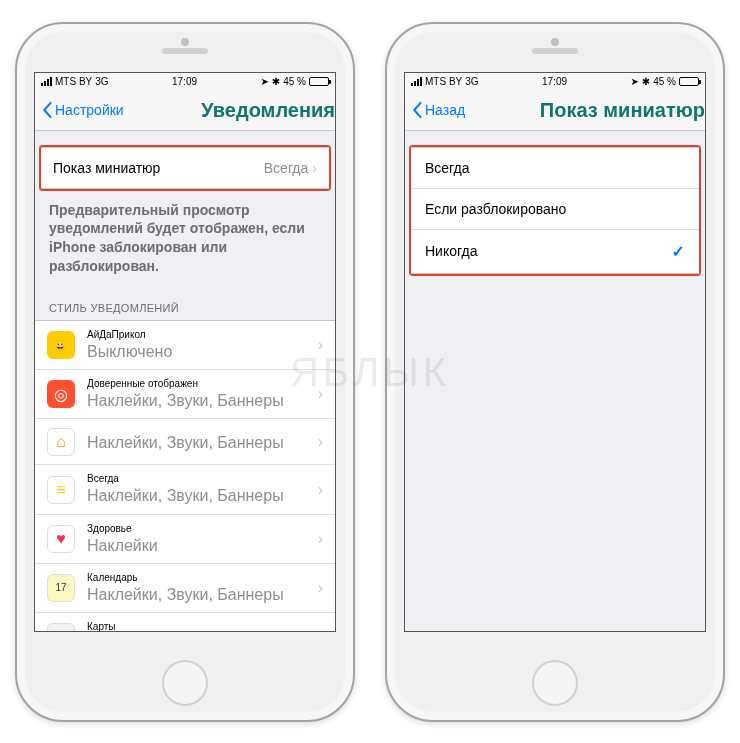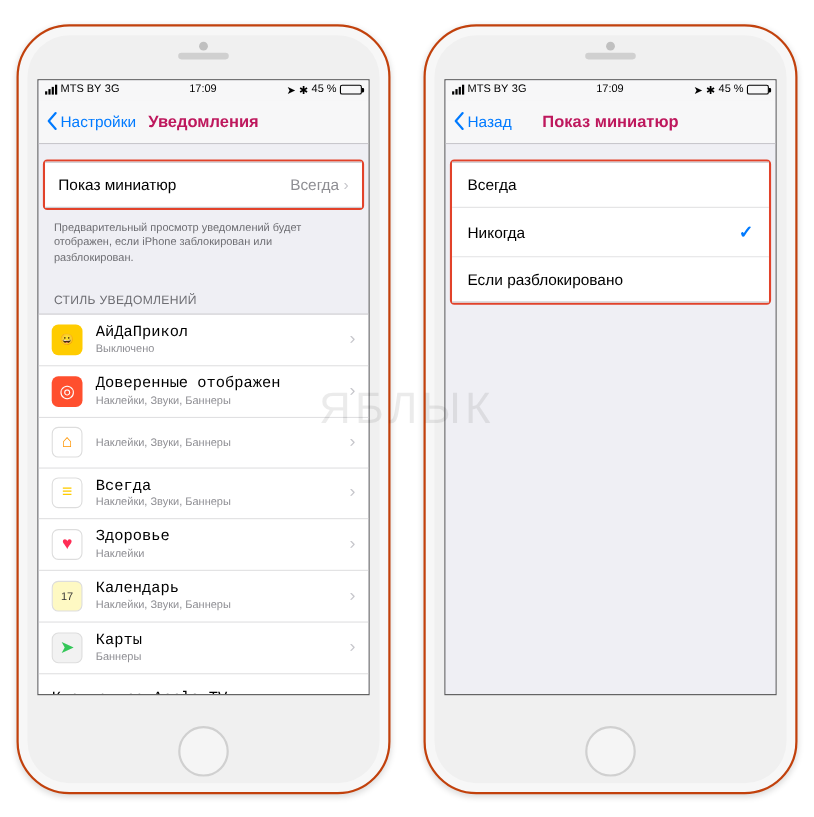--- a/index.html
+++ b/index.html
@@ -22,21 +22,21 @@
     letter-spacing: 4px;
     pointer-events: none;
     z-index: 50;
     font-weight: 300;
   }
   .phone {
     width: 340px;
     height: 700px;
     background: #f0f0f0;
     border-radius: 48px;
-    border: 2px solid #c2410c;
+    border: 2px solid #a3a3a3;
     box-shadow: inset 0 0 0 8px #f7f7f7, 0 2px 6px rgba(0,0,0,0.15);
     position: relative;
     display: flex;
     flex-direction: column;
     align-items: center;
   }
   .speaker {
     width: 46px; height: 6px;
     background: #d0d0d0;
     border-radius: 3px;
@@ -97,33 +97,33 @@
   }
   .battery-fill { height: 100%; width: 45%; background: #000; }
 
   .nav-bar {
     height: 40px;
     background: #f7f7f8;
     border-bottom: 1px solid #c8c7cc;
     position: relative;
     display: flex;
     align-items: center;
-    justify-content: center;
+    justify-content: flex-end;
   }
   .nav-back {
     position: absolute;
     left: 6px;
     display: flex;
     align-items: center;
     color: #007aff;
     font-size: 14px;
     gap: 2px;
   }
   .nav-back svg { width: 12px; height: 18px; }
-  .nav-title { font-weight: 600; font-size: 15px; color: #be185d; }
+  .nav-title { font-weight: 600; font-size: 20px; color: #0f766e; }
 
   .content { flex: 1; overflow: hidden; background: #efeff4; }
 
   .highlight-wrap {
     border: 2px solid #e2422a;
     border-radius: 4px;
     margin: 14px 4px 4px 4px;
   }
   .cell {
     background: #fff;
@@ -133,23 +133,24 @@
     display: flex;
     align-items: center;
     justify-content: space-between;
     min-height: 42px;
   }
   .cell-label { color: #000; font-size: 14px; }
   .cell-value { color: #8e8e93; font-size: 14px; display: flex; align-items: center; gap: 4px; }
   .chevron { color: #c7c7cc; }
   .footer-note {
     color: #6d6d72;
-    font-size: 10px;
+    font-size: 14px;
     padding: 6px 14px 12px 14px;
     line-height: 1.35;
+    font-weight: bold;
   }
   .section-header {
     color: #6d6d72;
     font-size: 11px;
     padding: 14px 14px 6px 14px;
     text-transform: uppercase;
     letter-spacing: 0.3px;
   }
   .list { background: #fff; border-top: 0.5px solid #c8c7cc; border-bottom: 0.5px solid #c8c7cc; }
   .row {
@@ -166,22 +167,22 @@
     border-radius: 6px;
     margin-right: 12px;
     display: flex;
     align-items: center;
     justify-content: center;
     font-size: 16px;
     color: #fff;
     flex-shrink: 0;
   }
   .row .labels { flex: 1; min-width: 0; }
-  .row .title { font-size: 14px; color: #000; line-height: 1.2; font-family: Liberation Mono, monospace; }
-  .row .subtitle { font-size: 10px; color: #8e8e93; line-height: 1.2; margin-top: 1px; }
+  .row .title { font-size: 10px; color: #000; line-height: 1.2; }
+  .row .subtitle { font-size: 16px; color: #8e8e93; line-height: 1.2; margin-top: 1px; }
   .row .chev { color: #c7c7cc; font-size: 16px; margin-left: 6px; }
 
   .option-list { margin: 14px 4px; }
   .option {
     background: #fff;
     padding: 12px 14px;
     font-size: 14px;
     border-bottom: 0.5px solid #e0e0e2;
     display: flex;
     justify-content: space-between;
@@ -345,23 +346,23 @@
       </div>
       <div class="nav-title">Показ миниатюр</div>
     </div>
 
     <div class="content">
       <div class="option-list highlight-wrap" id="option-list" style="margin-top:14px;">
           <div class="option">
             <span>Всегда</span>
           </div>
           <div class="option">
+            <span>Если разблокировано</span>
+          </div>
+          <div class="option">
             <span>Никогда</span>
             <span class="check">✓</span>
-          </div>
-          <div class="option">
-            <span>Если разблокировано</span>
           </div>
         </div>
     </div>
   </div>
   <div class="home-button"></div>
 </div>
 
 </body></html>

